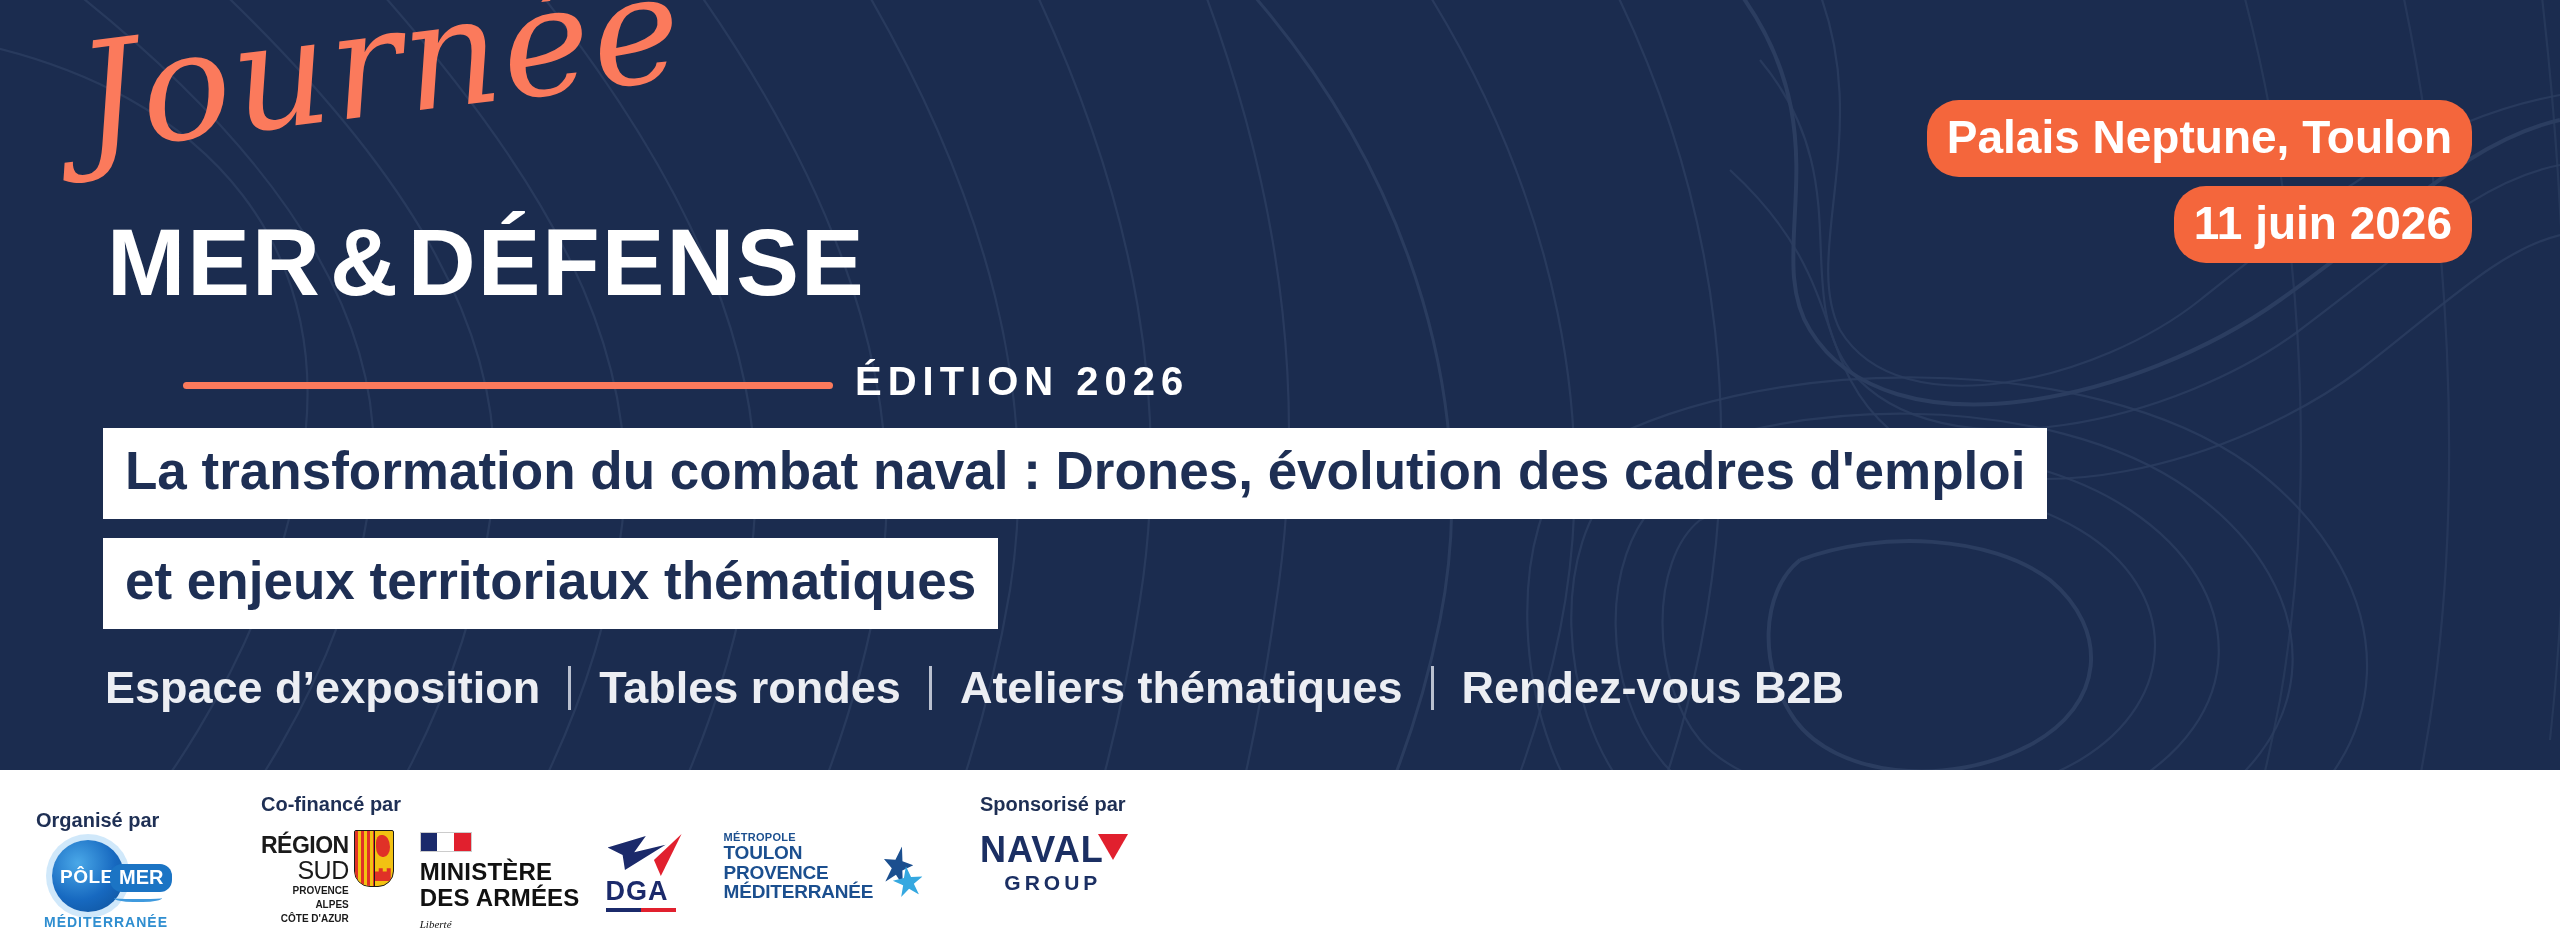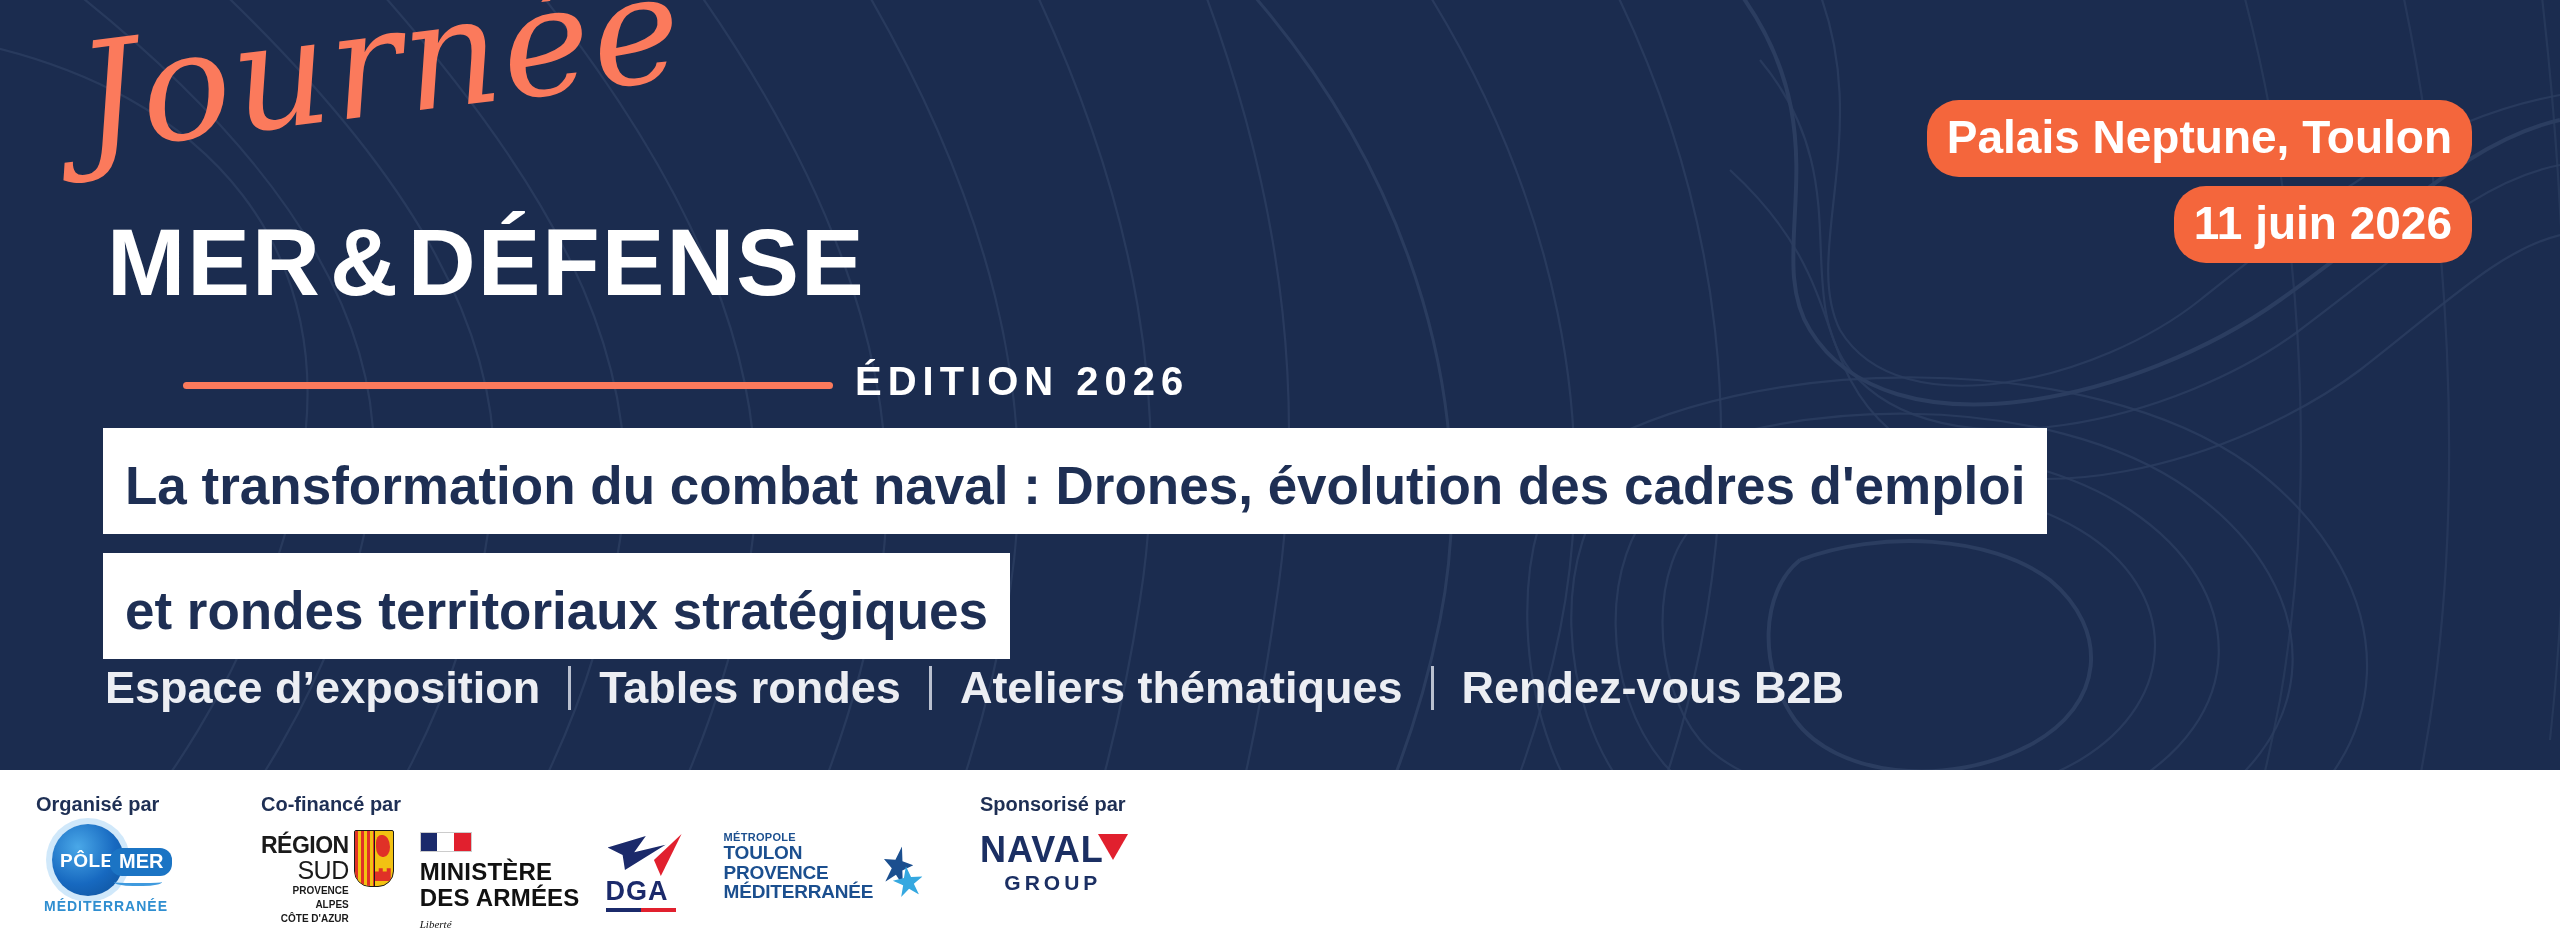--- a/index.html
+++ b/index.html
@@ -126,21 +126,21 @@
     flex-direction:column;
     align-items:flex-start;
     gap:19px;
   }
   .headline-line {
     background:#ffffff;
     color:#1e2f54;
     font-size:53px;
     font-weight:700;
     line-height:1;
-    padding:31px 22px 22px 22px;
+    padding:16px 22px 22px 22px;
     white-space:nowrap;
   }
 
   
   #features {
     position:absolute;
     left:103px;
     top:662px;
     display:flex;
     align-items:center;
@@ -175,21 +175,21 @@
   }
   .group-label {
     font-size:20px;
     font-weight:700;
     color:#1e2f54;
     white-space:nowrap;
   }
 
   
   #grp-organise { left:36px; }
-  #grp-organise .group-label { margin-top:23px; margin-left:0px; }
+  #grp-organise .group-label { margin-top:39px; margin-left:0px; }
   .polemer {
     position:relative;
     margin-top:8px;
     width:130px;
     height:88px;
   }
   .pm-sphere {
     position:absolute;
     left:16px; top:0px;
     width:72px; height:72px;
@@ -401,21 +401,21 @@
       <div class="edition-label">ÉDITION 2026</div>
     </div>
 
     <div id="place-date">
       <div class="badge">Palais Neptune, Toulon</div>
       <div class="badge">11 juin 2026</div>
     </div>
 
     <div id="headline">
       <div class="headline-line">La transformation du combat naval : Drones, évolution des cadres d'emploi</div>
-      <div class="headline-line">et rondes territoriaux stratégiques</div>
+      <div class="headline-line">et enjeux territoriaux thématiques</div>
     </div>
 
     <div id="features">
       <span class="feat">Espace d’exposition</span>
       <span class="sep"></span>
       <span class="feat">Tables rondes</span>
       <span class="sep"></span>
       <span class="feat">Ateliers thématiques</span>
       <span class="sep"></span>
       <span class="feat">Rendez-vous B2B</span>

